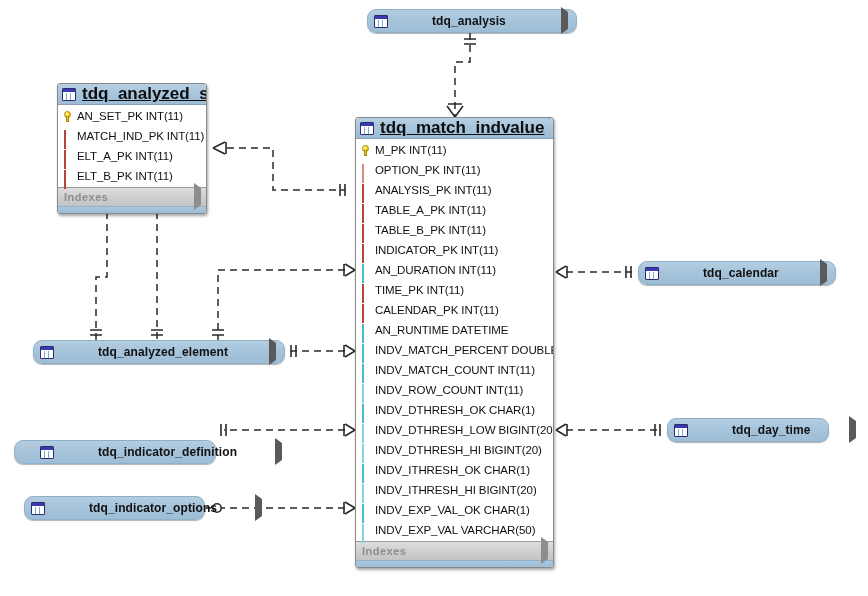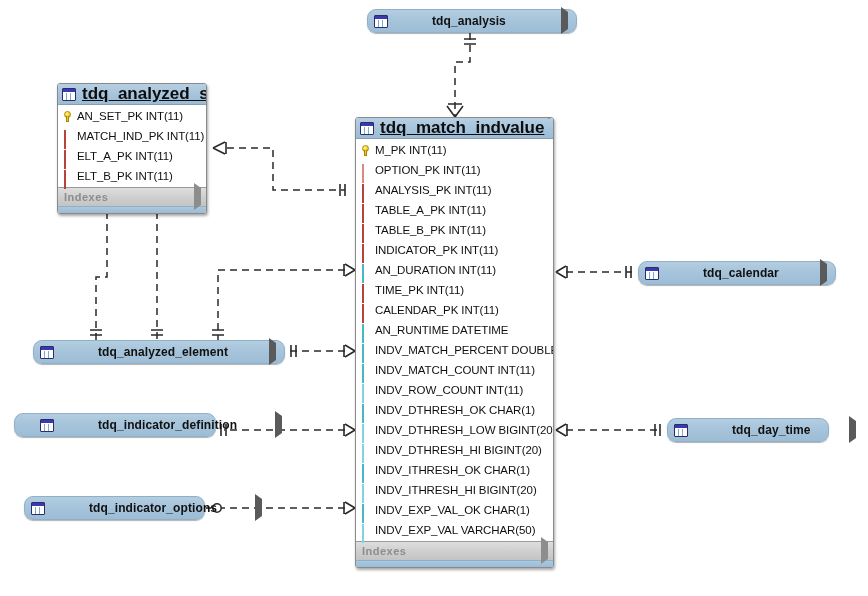--- a/index.html
+++ b/index.html
@@ -446,21 +446,21 @@
     <span class="tname">tdq_calendar</span>
     <span class="expander"><span class="tri-right"></span></span>
   </div>
 
   <div class="tbl-collapsed" style="left:33px; top:340px; width:252px;">
     <span class="ticon"></span>
     <span class="tname">tdq_analyzed_element</span>
     <span class="expander"><span class="tri-right"></span></span>
   </div>
 
-  <div class="tbl-collapsed" style="left:14px; top:413px; width:202px;padding-left:25px;">
+  <div class="tbl-collapsed" style="left:14px; top:440px; width:202px;padding-left:25px;">
     <span class="ticon"></span>
     <span class="tname">tdq_indicator_definition</span>
     <span class="expander"><span class="tri-right"></span></span>
   </div>
 
   <div class="tbl-collapsed" style="left:667px; top:418px; width:162px;">
     <span class="ticon"></span>
     <span class="tname">tdq_day_time</span>
     <span class="expander"><span class="tri-right"></span></span>
   </div>

